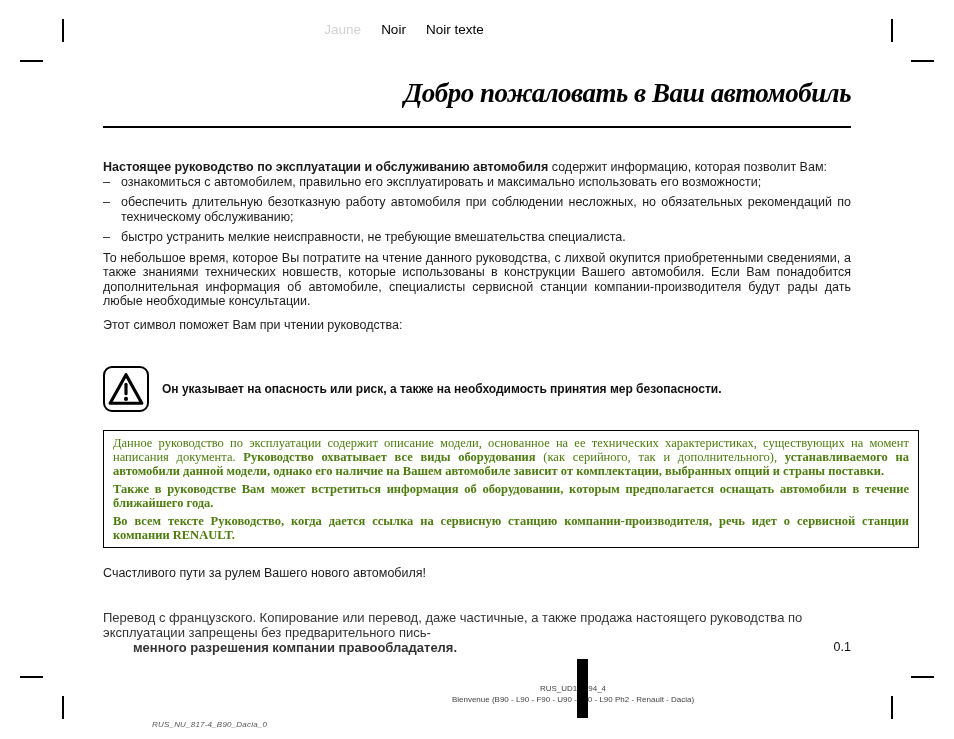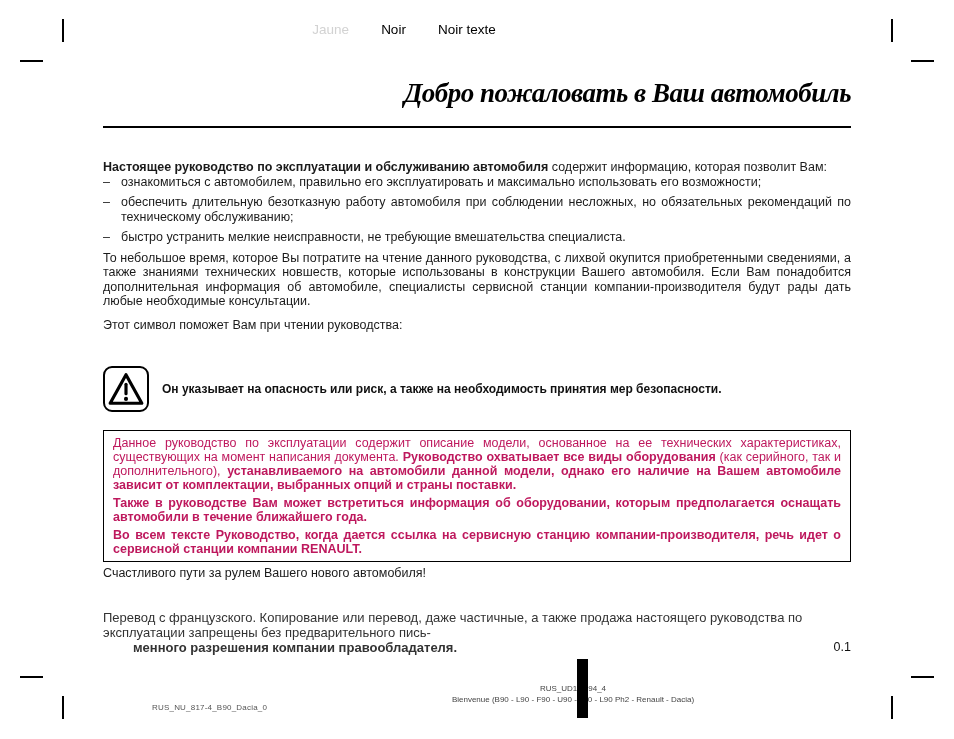--- a/index.html
+++ b/index.html
@@ -16,21 +16,21 @@
   .tl-h { left: 20px; top: 60px; }
   .tr-v { left: 891px; top: 19px; }
   .tr-h { left: 911px; top: 60px; }
   .bl-h { left: 20px; top: 676px; }
   .bl-v { left: 62px; top: 696px; }
   .br-h { left: 911px; top: 676px; }
   .br-v { left: 891px; top: 696px; }
 
   
   .print-labels { position: absolute; top: 22px; left: 0; width: 808px;
-    display: flex; justify-content: center; gap: 32px; font-size: 13.5px; }
+    display: flex; justify-content: center; gap: 20px; font-size: 13.5px; }
   .lbl-jaune { color: #d2d2d2; }
   .lbl-noir, .lbl-noir-texte { color: #000; }
 
   
   .title { position: absolute; top: 78px; left: 103px; width: 748px;
     text-align: right; font-size: 27px; font-weight: bold; font-style: italic;
     letter-spacing: -0.5px; color: #000; font-family: Liberation Serif, serif; }
   .title-rule { position: absolute; top: 126px; left: 103px; width: 748px;
     height: 2px; background: #000; }
 
@@ -47,41 +47,41 @@
   
   .warning-row { position: absolute; top: 366px; left: 103px; width: 748px;
     display: flex; align-items: center; gap: 13px; }
   .warning-icon { width: 46px; height: 46px; border: 2.5px solid #000;
     border-radius: 9px; flex: 0 0 46px; display: flex; align-items: center;
     justify-content: center; background: #fff; }
   .warning-icon svg { width: 38px; height: 36px; }
   .warning-text { font-size: 12px; font-weight: bold; line-height: 14.5px; }
 
   
-  .notice-box { position: absolute; top: 430px; left: 103px; width: 748px;
+  .notice-box { position: absolute; top: 430px; left: 103px; width: 816px;
     border: 1.5px solid #000; padding: 5px 9px; font-size: 12.5px;
-    line-height: 14px; color: #be185d; }
+    line-height: 14px; color: #4d7c0f; font-family: Liberation Serif, serif; }
   .notice-box p { margin-bottom: 4px; text-align: justify; }
   .notice-box p:last-child { margin-bottom: 0; }
   .notice-box .b { font-weight: bold; }
 
   .closing { position: absolute; top: 566px; left: 103px; width: 748px;
     font-size: 12.5px; color: #1a1a1a; }
 
   
   .legal { position: absolute; top: 610px; left: 103px; width: 748px;
     font-size: 13px; line-height: 15px; color: #333; }
   .legal .l2 { padding-left: 30px; font-weight: bold; }
 
   .page-number { position: absolute; top: 640px; left: 103px; width: 748px;
     text-align: right; font-size: 12.5px; color: #111; }
 
   
-  .footer-left { position: absolute; left: 152px; top: 703px; font-size: 8px;
-    color: #555; letter-spacing: 0.2px; }
+  .footer-left { position: absolute; left: 152px; top: 720px; font-size: 8px;
+    color: #555; letter-spacing: 0.2px; font-style: italic; }
   .footer-center { position: absolute; left: 573px; top: 684px;
     transform: translateX(-50%); text-align: center; font-size: 8px;
     line-height: 10.5px; color: #444; white-space: nowrap; }
   .footer-center .gap { display: inline-block; width: 11px; }
   .registration-bar { position: absolute; left: 577px; top: 659px;
     width: 11px; height: 59px; background: #000; z-index: 5; }
 </style>
 </head>
 <body>
 

